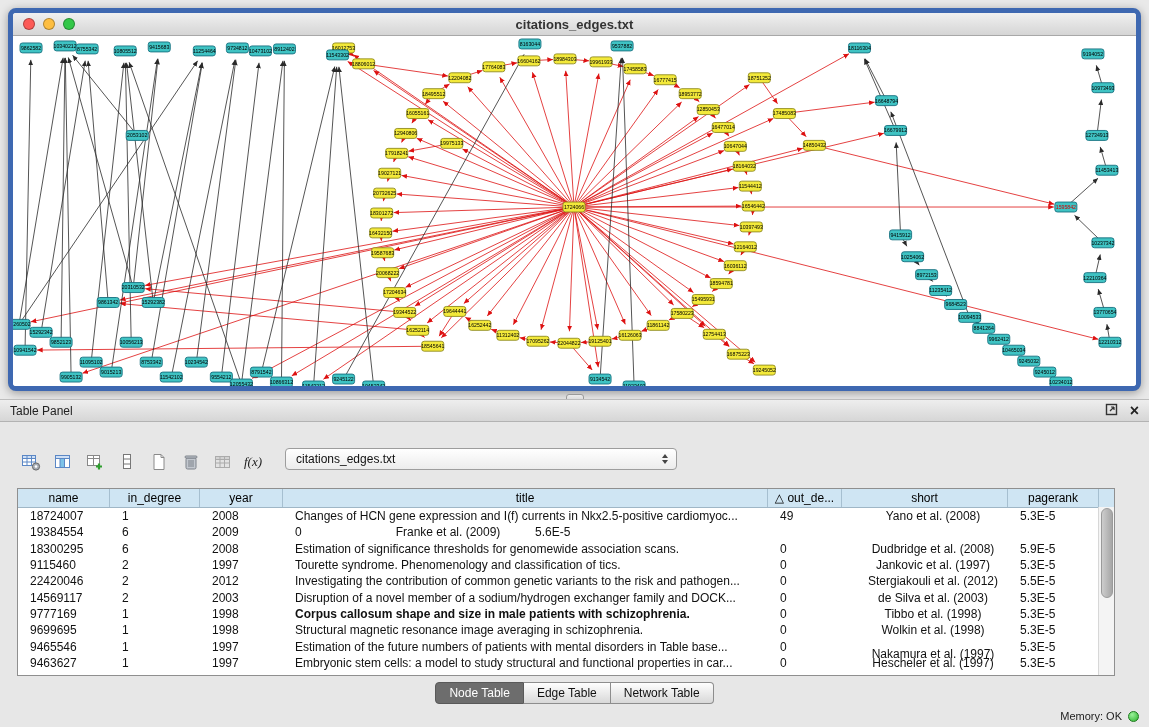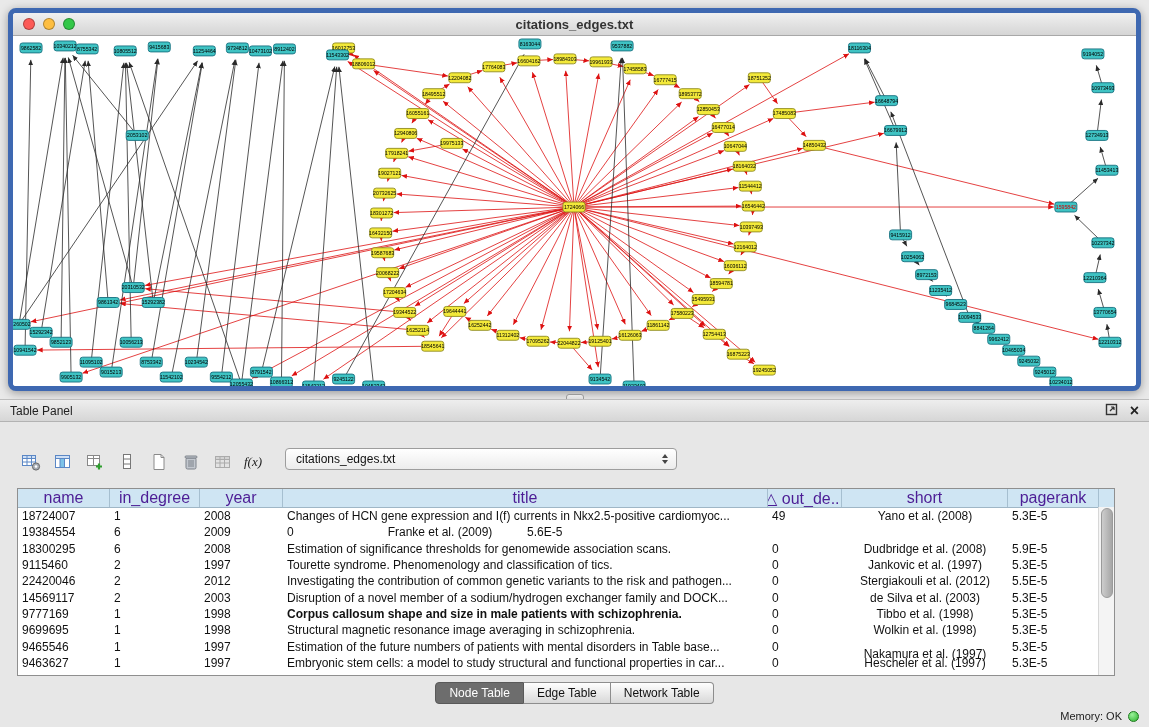--- a/index.html
+++ b/index.html
@@ -33,22 +33,22 @@
   .tool-btn{width:27px;height:27px;display:flex;align-items:center;justify-content:center;border-radius:4px;}
   .combo{margin-left:12px;width:392px;height:22px;background:linear-gradient(#ffffff,#ececec);
     border:1px solid #9d9d9d;border-radius:4px;display:flex;align-items:center;font-size:12px;color:#111;
     padding:0 6px 0 10px;box-sizing:border-box;}
   .combo-arrows{margin-left:auto;display:flex;flex-direction:column;gap:2px;padding-right:2px;}
   .arr-up{width:0;height:0;border-left:3.5px solid transparent;border-right:3.5px solid transparent;border-bottom:4px solid #444;}
   .arr-down{width:0;height:0;border-left:3.5px solid transparent;border-right:3.5px solid transparent;border-top:4px solid #444;}
 
   .table-wrap{margin-top:12px;position:relative;height:186px;width:1096px;background:#fff;border:1px solid #8f8f8f;}
   .thead{display:flex;height:18px;background:#cfe5f3;border-bottom:1px solid #9fb6c6;}
-  .th{box-sizing:border-box;border-right:1px solid #a6bfd0;font-size:16px;display:flex;align-items:center;justify-content:center;color:#4c1d95;overflow:hidden;white-space:nowrap;}
-  .tr{display:flex;height:16.3px;align-items:center;}
+  .th{box-sizing:border-box;border-right:1px solid #a6bfd0;font-size:12px;display:flex;align-items:center;justify-content:center;color:#000000;overflow:hidden;white-space:nowrap;}
+  .tr{display:flex;height:16.3px;align-items:center;padding-left:8px;}
   .td{box-sizing:border-box;font-size:12px;color:#111;padding:0 4px;white-space:nowrap;overflow:hidden;}
   .vscroll{position:absolute;top:18px;right:0;width:15px;bottom:0;background:#f4f4f4;border-left:1px solid #d7d7d7;}
   .vthumb{position:absolute;top:1px;left:2px;width:10px;height:88px;background:linear-gradient(90deg,#cdcdcd,#a6a6a6);border-radius:6px;border:1px solid #9a9a9a;}
 
   .tabs{display:flex;justify-content:center;margin-top:6px;}
   .tab{height:20px;padding:0 13px;display:flex;align-items:center;font-size:12px;color:#111;
     background:linear-gradient(#fefefe,#d8d8d8);border:1px solid #8d8d8d;border-left-width:0;}
   .tab:first-child{border-left-width:1px;border-radius:4px 0 0 4px;}
   .tab:last-child{border-radius:0 4px 4px 0;}
   .tab.active{background:#6d6d6d;color:#fff;border-color:#595959;}

